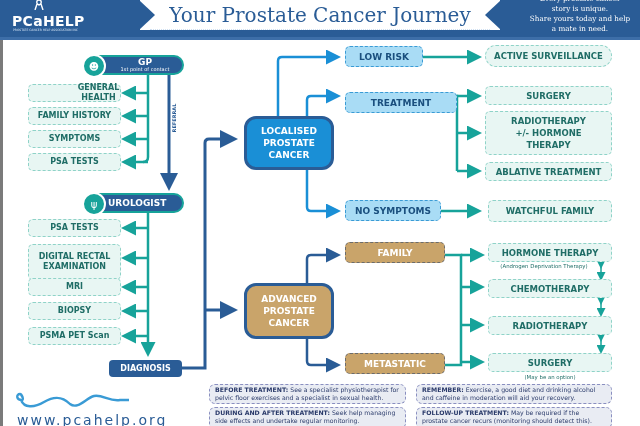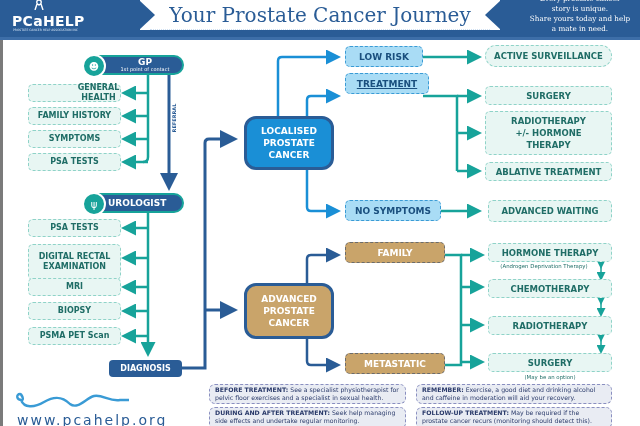--- a/index.html
+++ b/index.html
@@ -137,28 +137,28 @@
 <div class="tealbox" style="left:28px;top:219px;width:93px;height:18px;">PSA TESTS</div>
 <div class="tealbox" style="left:28px;top:244px;width:93px;height:36px;padding:0 6px;">DIGITAL RECTAL EXAMINATION</div>
 <div class="tealbox" style="left:28px;top:278px;width:93px;height:18px;">MRI</div>
 <div class="tealbox" style="left:28px;top:302px;width:93px;height:18px;">BIOPSY</div>
 <div class="tealbox" style="left:28px;top:327px;width:93px;height:18px;">PSMA PET Scan</div>
 
 <div class="abs" style="left:109px;top:360px;width:73px;height:17px;background:#2a5c96;border-radius:4px;color:#fff;font-weight:bold;font-size:8px;text-align:center;line-height:17px;">DIAGNOSIS</div>
 
 <div class="abs" style="left:244px;top:116px;width:90px;height:54px;background:#1a8fd6;border:3px solid #2a5c96;border-radius:12px;color:#fff;font-weight:bold;font-size:9px;line-height:12px;text-align:center;box-sizing:border-box;display:flex;align-items:center;justify-content:center;padding:0 8px;">LOCALISED PROSTATE CANCER</div>
 <div class="bluebox" style="left:345px;top:46px;width:78px;height:21px;">LOW RISK</div>
-<div class="bluebox" style="left:345px;top:73px;width:84px;height:21px;text-decoration:underline;">TREATMENT</div>
+<div class="bluebox" style="left:345px;top:92px;width:112px;height:21px;">TREATMENT</div>
 <div class="bluebox" style="left:345px;top:200px;width:96px;height:21px;">NO SYMPTOMS</div>
 
 <div class="tealbox" style="left:485px;top:45px;width:127px;height:22px;font-size:8.5px;border-radius:11px;">ACTIVE SURVEILLANCE</div>
 <div class="tealbox" style="left:485px;top:86px;width:127px;height:19px;font-size:8.5px;">SURGERY</div>
 <div class="tealbox" style="left:485px;top:111px;width:127px;height:44px;font-size:8.5px;line-height:12px;padding:0 18px;">RADIOTHERAPY +/- HORMONE THERAPY</div>
 <div class="tealbox" style="left:485px;top:162px;width:127px;height:19px;font-size:8.5px;">ABLATIVE TREATMENT</div>
-<div class="tealbox" style="left:488px;top:200px;width:124px;height:22px;font-size:8.5px;">ADVANCED WAITING</div>
+<div class="tealbox" style="left:488px;top:200px;width:124px;height:22px;font-size:8.5px;">WATCHFUL FAMILY</div>
 
 <div class="abs" style="left:244px;top:283px;width:90px;height:56px;background:#c9a46a;border:3px solid #2a5c96;border-radius:12px;color:#fff;font-weight:bold;font-size:9px;line-height:12px;text-align:center;box-sizing:border-box;display:flex;align-items:center;justify-content:center;padding:0 6px;">ADVANCED PROSTATE CANCER</div>
 <div class="goldbox" style="left:345px;top:242px;width:100px;height:21px;">FAMILY</div>
 <div class="goldbox" style="left:345px;top:353px;width:100px;height:21px;">METASTATIC</div>
 
 <div class="tealbox" style="left:488px;top:243px;width:124px;height:19px;font-size:8.5px;">HORMONE THERAPY</div>
 <div class="small-cap" style="left:488px;top:263px;width:112px;">(Androgen Deprivation Therapy)</div>
 <div class="tealbox" style="left:488px;top:279px;width:124px;height:19px;font-size:8.5px;">CHEMOTHERAPY</div>
 <div class="tealbox" style="left:488px;top:316px;width:124px;height:19px;font-size:8.5px;">RADIOTHERAPY</div>
 <div class="tealbox" style="left:488px;top:353px;width:124px;height:19px;font-size:8.5px;">SURGERY</div>

